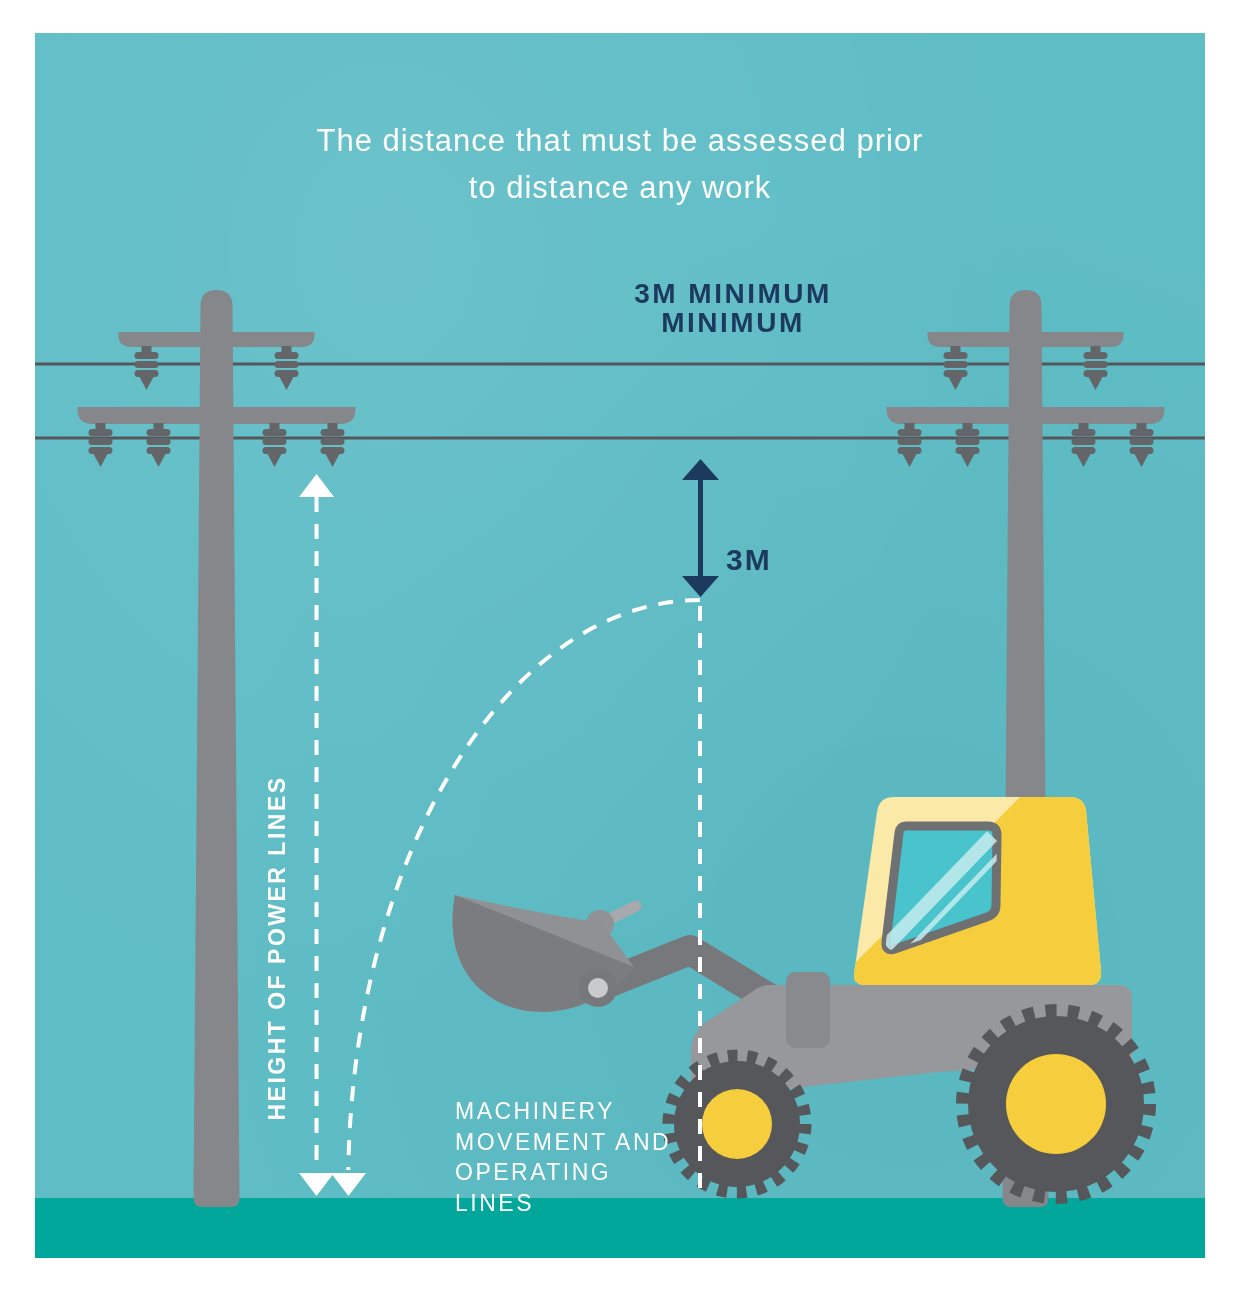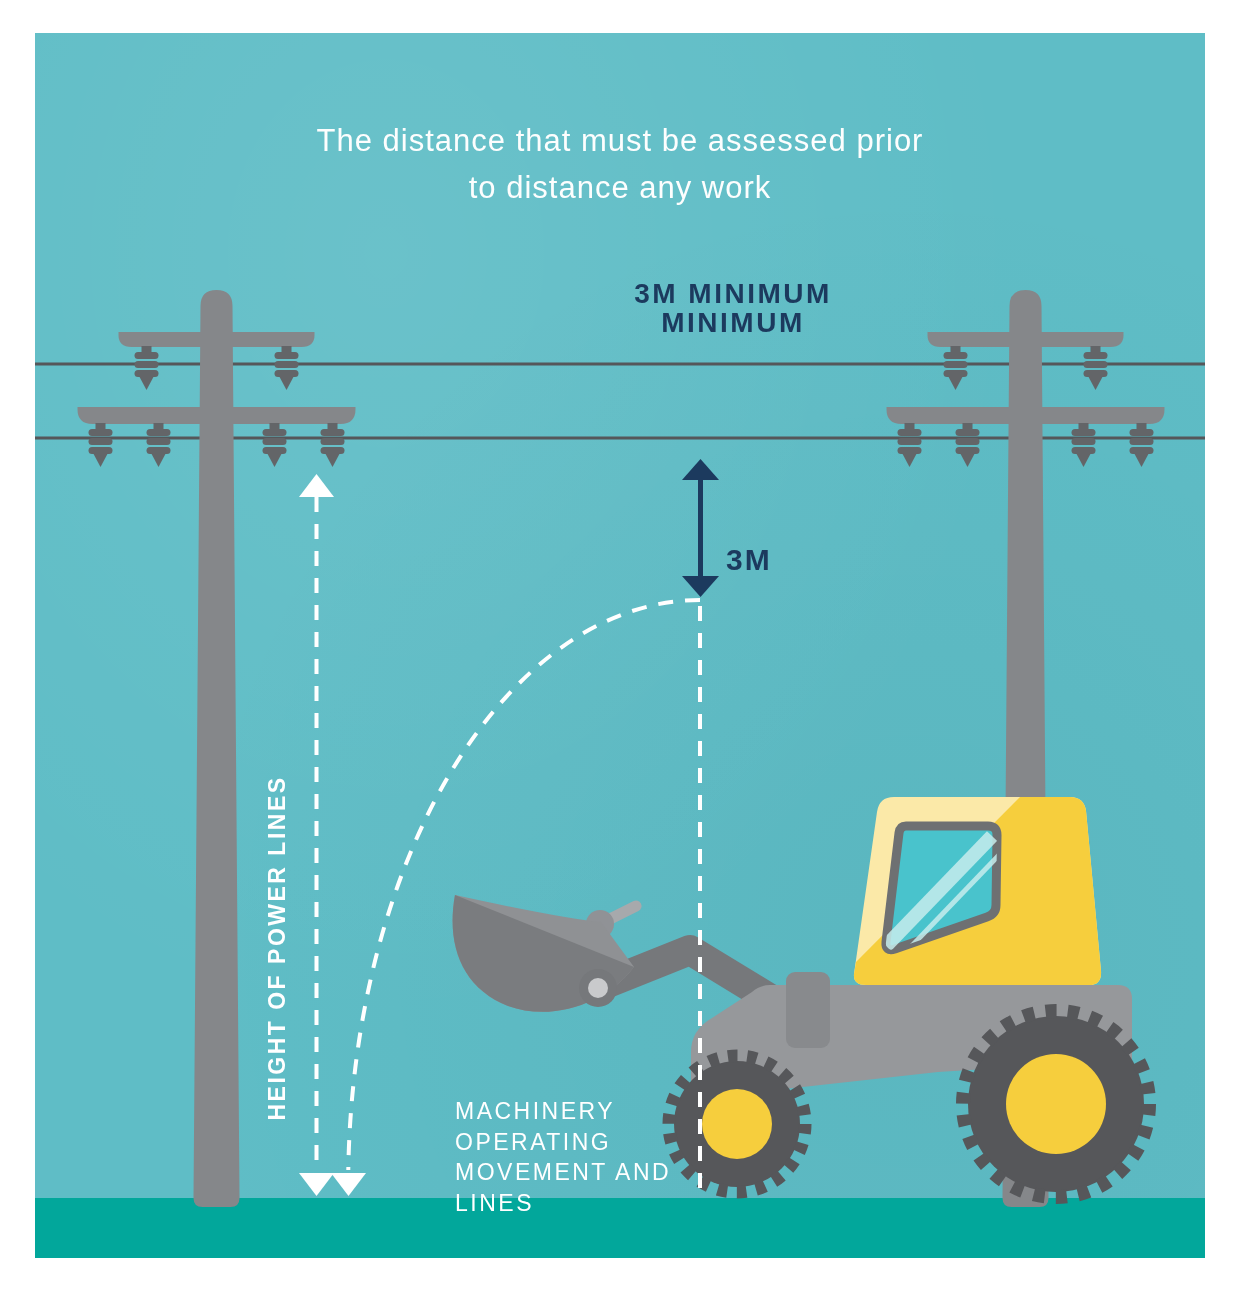--- a/index.html
+++ b/index.html
@@ -135,19 +135,19 @@
       <div>3M MINIMUM</div>
       <div>MINIMUM</div>
     </div>
 
     <div class="txt arrow-label">3M</div>
 
     <div class="height-label">HEIGHT OF POWER LINES</div>
 
     <div class="txt machinery">
       <div>MACHINERY</div>
+      <div>MOVEMENT AND</div>
       <div>OPERATING</div>
-      <div>MOVEMENT AND</div>
       <div>LINES</div>
     </div>
 
   </div>
 </div>
 
 </body></html>

